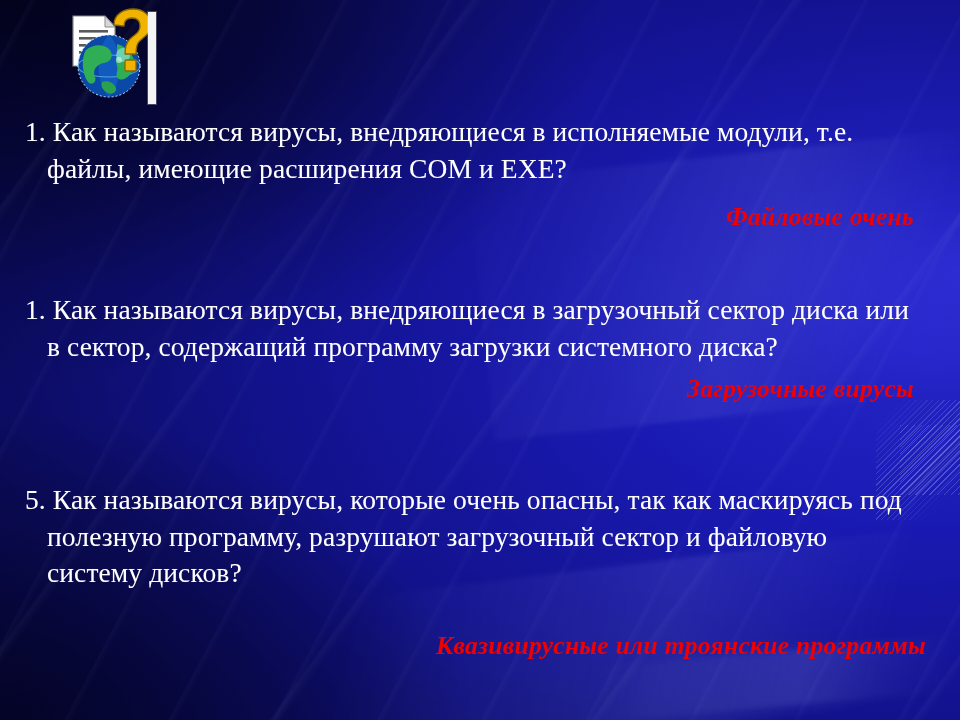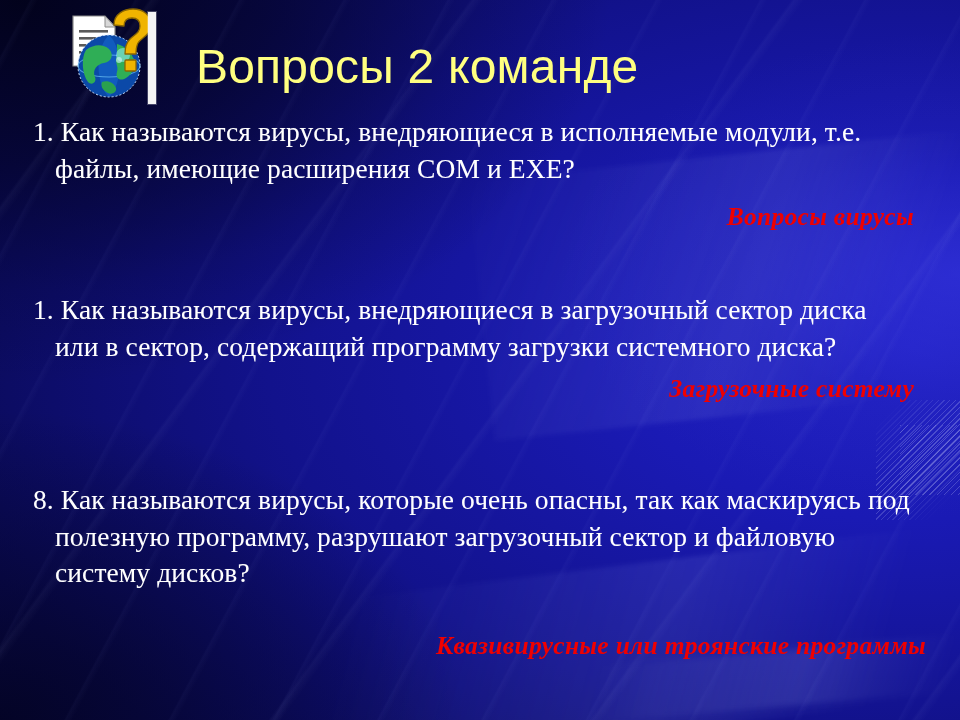--- a/index.html
+++ b/index.html
@@ -124,21 +124,21 @@
     letter-spacing: .2px;
     white-space: nowrap;
   }
 
   
   .body-area {
     position: absolute;
     left: 0; top: 110px; right: 0; bottom: 0;
   }
 
-  .qa-block { position: absolute; left: 8px; right: 0; }
+  .qa-block { position: absolute; left: 0; right: 0; }
   .qa-1 { top: 4px; }
   .qa-2 { top: 182px; }
   .qa-3 { top: 372px; }
 
   .question {
     color: #ffffff;
     font-size: 27.5px;
     line-height: 36.5px;
     padding-left: 47px;
     padding-right: 46px;
@@ -206,34 +206,33 @@
         </g>
 
         <g>
           <path d="M52 17 C52 6 62 1 71 1 C81 1 89 7 89 17 C89 27 79 30 76 35 C74 39 74 43 74 46 L63 46 C63 40 64 35 68 31 C72 27 78 25 78 18 C78 13 75 10 70 10 C65 10 62 13 62 18 Z" fill="#f0b400" stroke="#8a6600" stroke-width="1.3" stroke-linejoin="round"></path>
           <rect x="63" y="52" width="11" height="11" rx="1" fill="#f0b400" stroke="#8a6600" stroke-width="1.3"></rect>
         </g>
       </svg>
       <div class="logo-bar"></div>
     </div>
 
-    <div class="slide-title">Вопросы 2 команде</div>
   </div>
 
   <div class="body-area">
 
     <div class="qa-block qa-1">
       <div class="question">1. Как называются вирусы, внедряющиеся в исполняемые модули, т.е. файлы, имеющие расширения COM и EXE?</div>
-      <div class="answer answer-1">Вопросы вирусы</div>
+      <div class="answer answer-1">Файловые очень</div>
     </div>
 
     <div class="qa-block qa-2">
       <div class="question">1. Как называются вирусы, внедряющиеся в загрузочный сектор диска или в сектор, содержащий программу загрузки системного диска?</div>
-      <div class="answer answer-2">Загрузочные систему</div>
+      <div class="answer answer-2">Загрузочные вирусы</div>
     </div>
 
     <div class="qa-block qa-3">
-      <div class="question">8. Как называются вирусы, которые очень опасны, так как маскируясь под полезную программу, разрушают загрузочный сектор и файловую систему дисков?</div>
+      <div class="question">5. Как называются вирусы, которые очень опасны, так как маскируясь под полезную программу, разрушают загрузочный сектор и файловую систему дисков?</div>
       <div class="answer answer-3">Квазивирусные или троянские программы</div>
     </div>
 
   </div>
 </div>
 
 </body></html>

